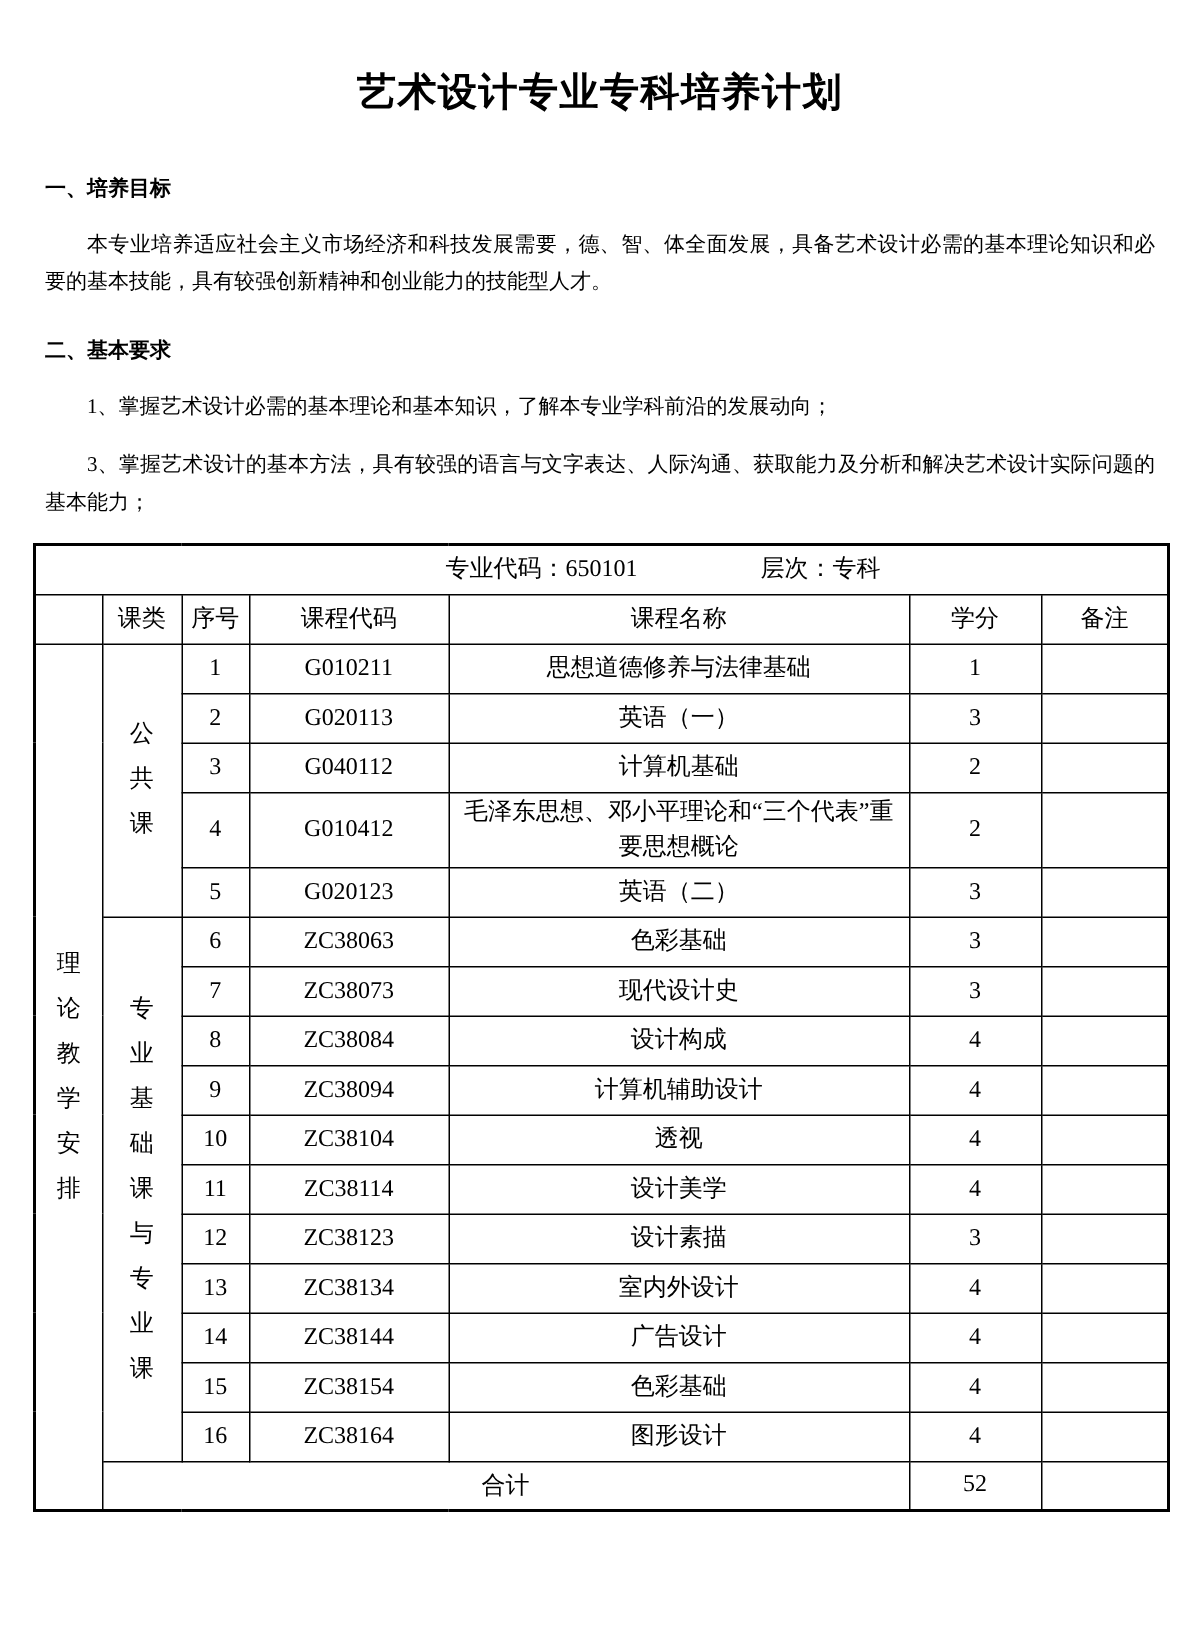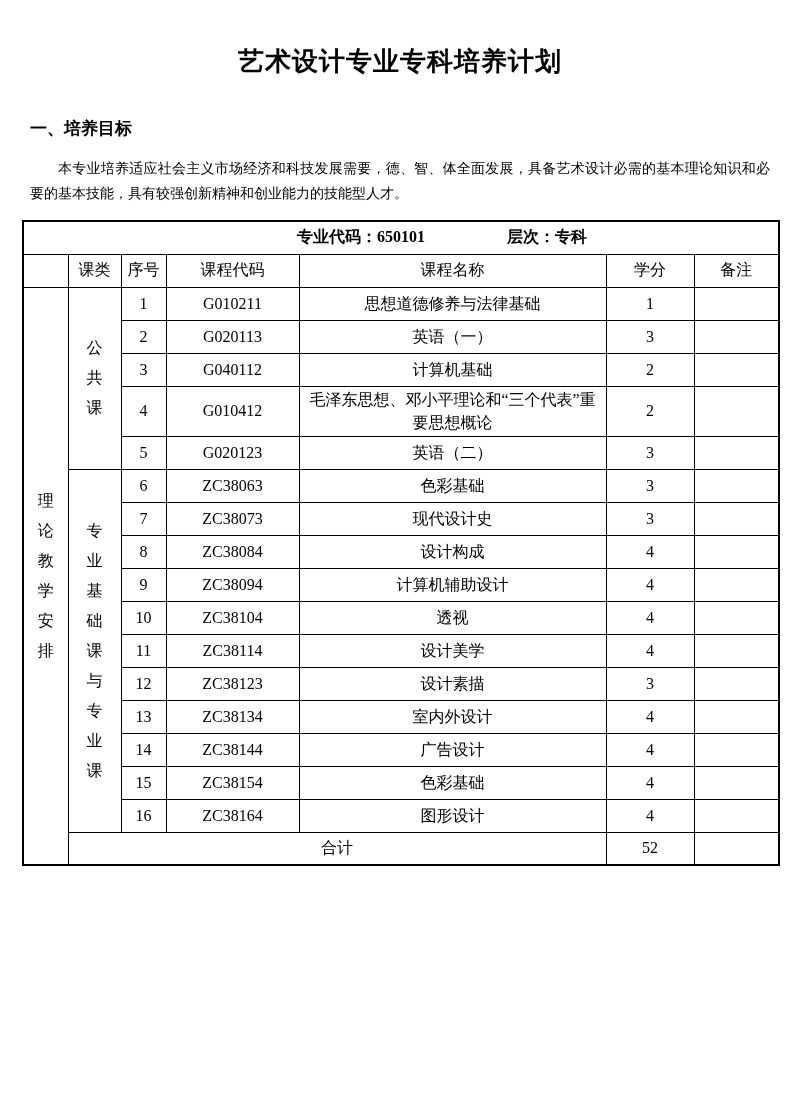--- a/index.html
+++ b/index.html
@@ -13,21 +13,21 @@
   .text-area { padding: 0 30px; }
   h1.doc-title {
     font-family: "Liberation Sans", "DejaVu Sans", sans-serif;
     font-size: 26px;
     font-weight: 700;
     text-align: center;
     margin: 44px 0 38px 0;
     letter-spacing: 1px;
   }
   h2.sec-heading {
-    font-size: 17px;
+    font-size: 14px;
     font-weight: 700;
     margin: 24px 0 16px 0;
   }
   p.body-para {
     font-size: 14px;
     line-height: 25px;
     margin: 14px 0;
     text-indent: 2em;
     text-align: justify;
   }
@@ -43,21 +43,21 @@
     border: 1.4px solid #000;
     font-size: 16px;
     padding: 1px 6px;
     vertical-align: middle;
     text-align: center;
     overflow: hidden;
   }
   .course-table tr { height: 33px; }
   .course-table tr.row-tall { height: 50px; }
   .course-table tr.row-meta { height: 33px; }
-  .meta-cell { text-align: right; font-weight: 700; }
+  .meta-cell { text-align: right; font-weight: 400; }
   .meta-cell .meta-code { display: inline-block; width: 292px; }
   .cell-left { text-align: right; line-height: 23px; }
   .vcell { padding: 4px 0 !important; }
   .vtext {
     display: flex;
     flex-direction: column;
     align-items: center;
     justify-content: center;
     height: 100%;
     font-size: 16px;
@@ -68,20 +68,23 @@
 </head>
 <body>
 
 <div class="text-area">
 
   <h1 class="doc-title">艺术设计专业专科培养计划</h1>
 
   <h2 class="sec-heading">一、培养目标</h2>
   <p class="body-para">本专业培养适应社会主义市场经济和科技发展需要，德、智、体全面发展，具备艺术设计必需的基本理论知识和必要的基本技能，具有较强创新精神和创业能力的技能型人才。</p>
 
+  <h2 class="sec-heading">二、基本要求</h2>
+  <p class="body-para">1、掌握艺术设计必需的基本理论和基本知识，了解本专业学科前沿的发展动向；</p>
+  <p class="body-para">3、掌握艺术设计的基本方法，具有较强的语言与文字表达、人际沟通、获取能力及分析和解决艺术设计实际问题的基本能力；</p>
 
 </div>
 
 <table class="course-table">
   <colgroup>
     <col style="width:45px">
       <col style="width:53px">
       <col style="width:45px">
     <col style="width:133px">
       <col style="width:307px">

